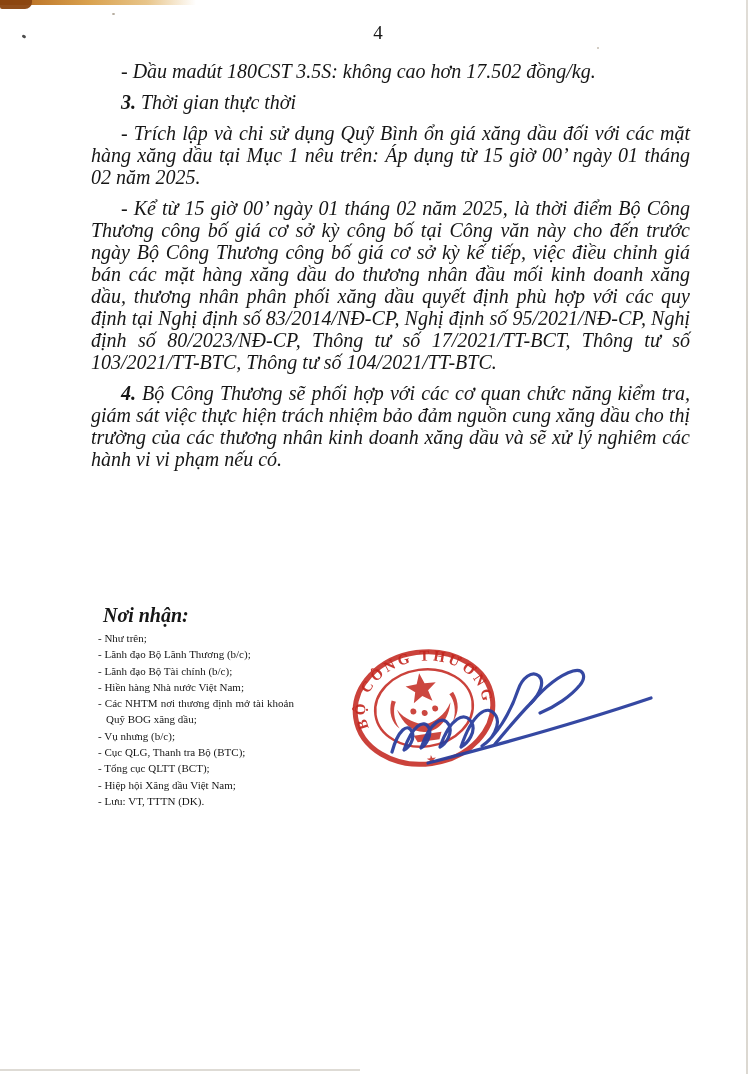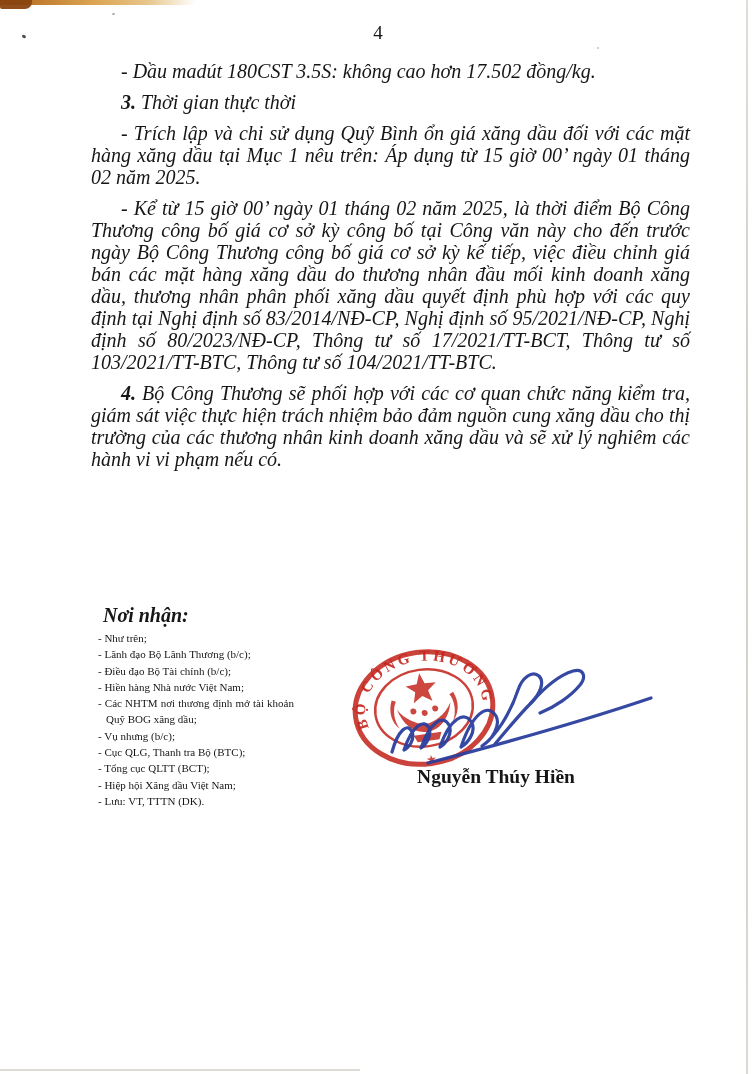--- a/index.html
+++ b/index.html
@@ -101,21 +101,21 @@
     <p><b>3.</b><span> Thời gian thực thời</span></p>
     <p><b></b><span>- Trích lập và chi sử dụng Quỹ Bình ổn giá xăng dầu đối với các mặt hàng xăng dầu tại Mục 1 nêu trên: Áp dụng từ 15 giờ 00’ ngày 01 tháng 02 năm 2025.</span></p>
     <p><b></b><span>- Kể từ 15 giờ 00’ ngày 01 tháng 02 năm 2025, là thời điểm Bộ Công Thương công bố giá cơ sở kỳ công bố tại Công văn này cho đến trước ngày Bộ Công Thương công bố giá cơ sở kỳ kế tiếp, việc điều chỉnh giá bán các mặt hàng xăng dầu do thương nhân đầu mối kinh doanh xăng dầu, thương nhân phân phối xăng dầu quyết định phù hợp với các quy định tại Nghị định số 83/2014/NĐ-CP, Nghị định số 95/2021/NĐ-CP, Nghị định số 80/2023/NĐ-CP, Thông tư số 17/2021/TT-BCT, Thông tư số 103/2021/TT-BTC, Thông tư số 104/2021/TT-BTC.</span></p>
     <p><b>4.</b><span> Bộ Công Thương sẽ phối hợp với các cơ quan chức năng kiểm tra, giám sát việc thực hiện trách nhiệm bảo đảm nguồn cung xăng dầu cho thị trường của các thương nhân kinh doanh xăng dầu và sẽ xử lý nghiêm các hành vi vi phạm nếu có.</span></p>
   </div>
 
   <div class="recipients">
     <div class="recipients-heading">Nơi nhận:</div>
     <div class="recipient">- Như trên;</div>
     <div class="recipient">- Lãnh đạo Bộ Lãnh Thương (b/c);</div>
-    <div class="recipient">- Điều đạo Bộ Tài chính (b/c);</div>
+    <div class="recipient">- Lãnh đạo Bộ Tài chính (b/c);</div>
     <div class="recipient">- Hiền hàng Nhà nước Việt Nam;</div>
     <div class="recipient">- Các NHTM nơi thương định mở tài khoản Quỹ BOG xăng dầu;</div>
     <div class="recipient">- Vụ nhưng (b/c);</div>
     <div class="recipient">- Cục QLG, Thanh tra Bộ (BTC);</div>
     <div class="recipient">- Tổng cục QLTT (BCT);</div>
     <div class="recipient">- Hiệp hội Xăng dầu Việt Nam;</div>
     <div class="recipient">- Lưu: VT, TTTN (DK).</div>
   </div>
 
 
@@ -150,15 +150,14 @@
         C98,80 111,72 117,83 C121,91 114,102 108,105
         C118,76 133,68 140,81 C144,90 136,101 129,105
         C140,72 156,60 164,74 C169,83 160,98 150,104
         C164,94 178,72 186,48 C190,36 200,28 207,34 C213,40 208,52 199,61
         C188,72 173,90 163,102"></path>
       <path d="M199,61 C212,46 228,33 241,29 C251,26 255,34 248,43 C239,54 223,65 208,71"></path>
       <path d="M96,121 C150,107 245,81 319,56"></path>
     </g>
   </svg>
 
-  <div class="signer-name">Nguyễn Thúy Hiền</div>
 
 </div>
 
 </body></html>

